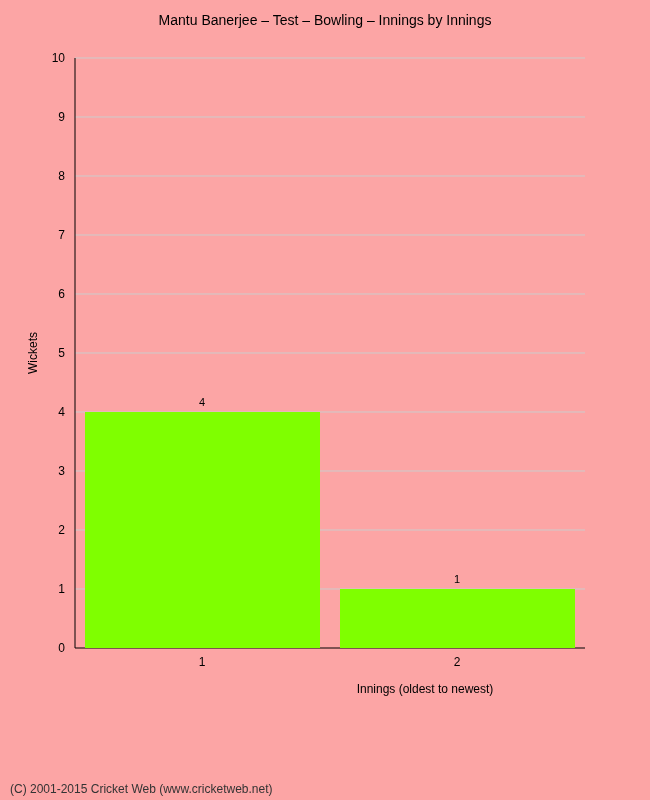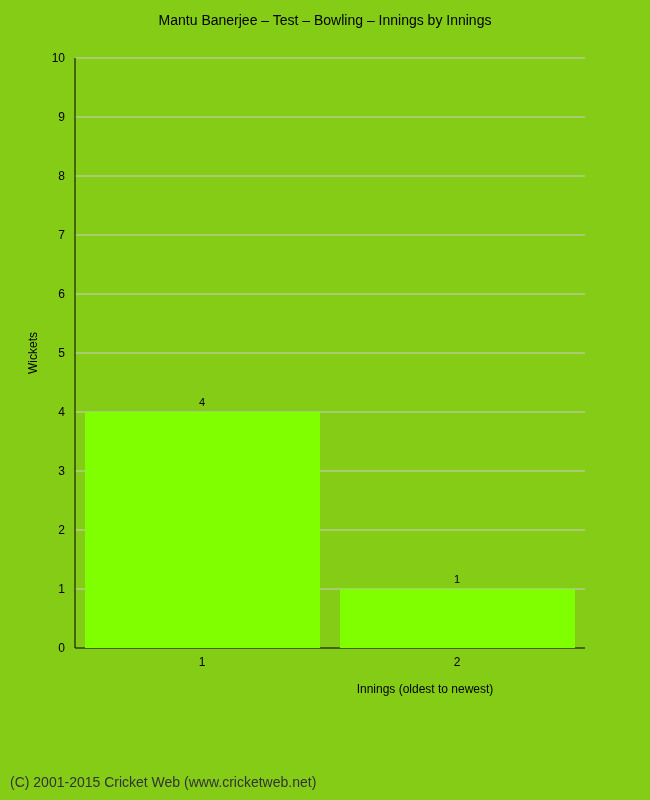--- a/index.html
+++ b/index.html
@@ -9,21 +9,21 @@
       background: #ffffff;
       font-family: Arial, sans-serif;
       font-size: 12px;
       color: #000;
       overflow: hidden;
     }
     .chart-container {
       width: 650px;
       height: 800px;
       position: relative;
-      background: #84cc16;
+      background: #fca5a5;
       display: flex;
       flex-direction: column;
       align-items: center;
     }
     .chart-title {
       margin-top: 12px;
       font-size: 14px;
       font-weight: normal;
       text-align: center;
       color: #000;
@@ -34,23 +34,23 @@
       margin-right: 20px;
       width: 580px;
       height: 700px;
     }
     .svg-chart {
       width: 100%;
       height: 100%;
     }
     .copyright {
       position: absolute;
-      bottom: 10px;
+      bottom: 4px;
       left: 10px;
-      font-size: 14px;
+      font-size: 12px;
       color: #333;
     }
   </style>
 </head>
 <body>
 
 <div class="chart-container">
   <div class="chart-title">Mantu Banerjee – Test – Bowling – Innings by Innings</div>
 
   <div class="chart-area">

